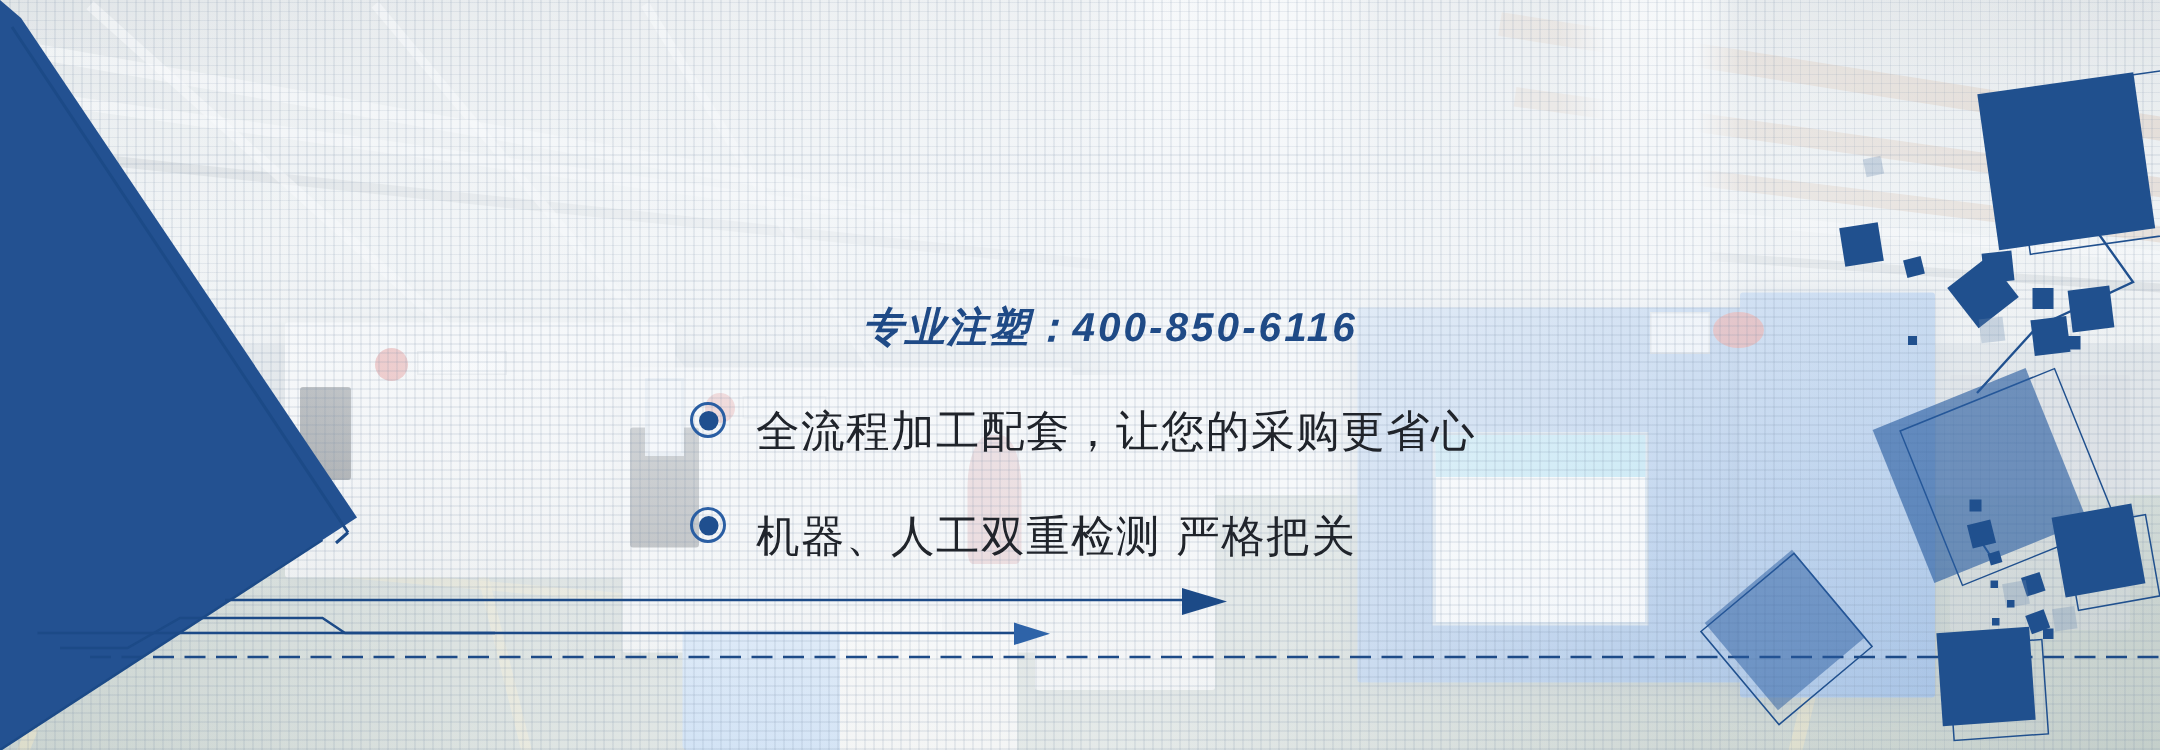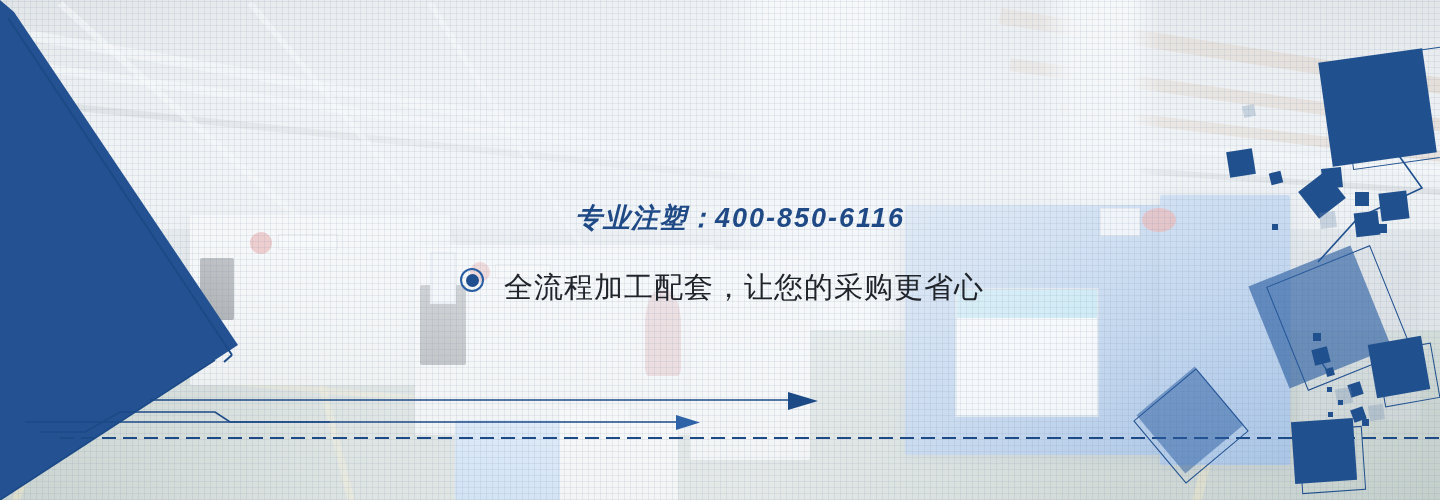--- a/index.html
+++ b/index.html
@@ -368,16 +368,20 @@
 
     <div class="subline">
       <span>专业注塑：</span><span class="phone">400-850-6116</span>
     </div>
 
     <div class="bullets">
       <div class="bullet-row">
         <span class="bullet-icon"></span>
         <span class="bullet-text">全流程加工配套，让您的采购更省心</span>
       </div>
+      <div class="bullet-row">
+        <span class="bullet-icon"></span>
+        <span class="bullet-text">机器、人工双重检测 严格把关</span>
+      </div>
     </div>
 
   </div>
 </div>
 
 </body></html>

